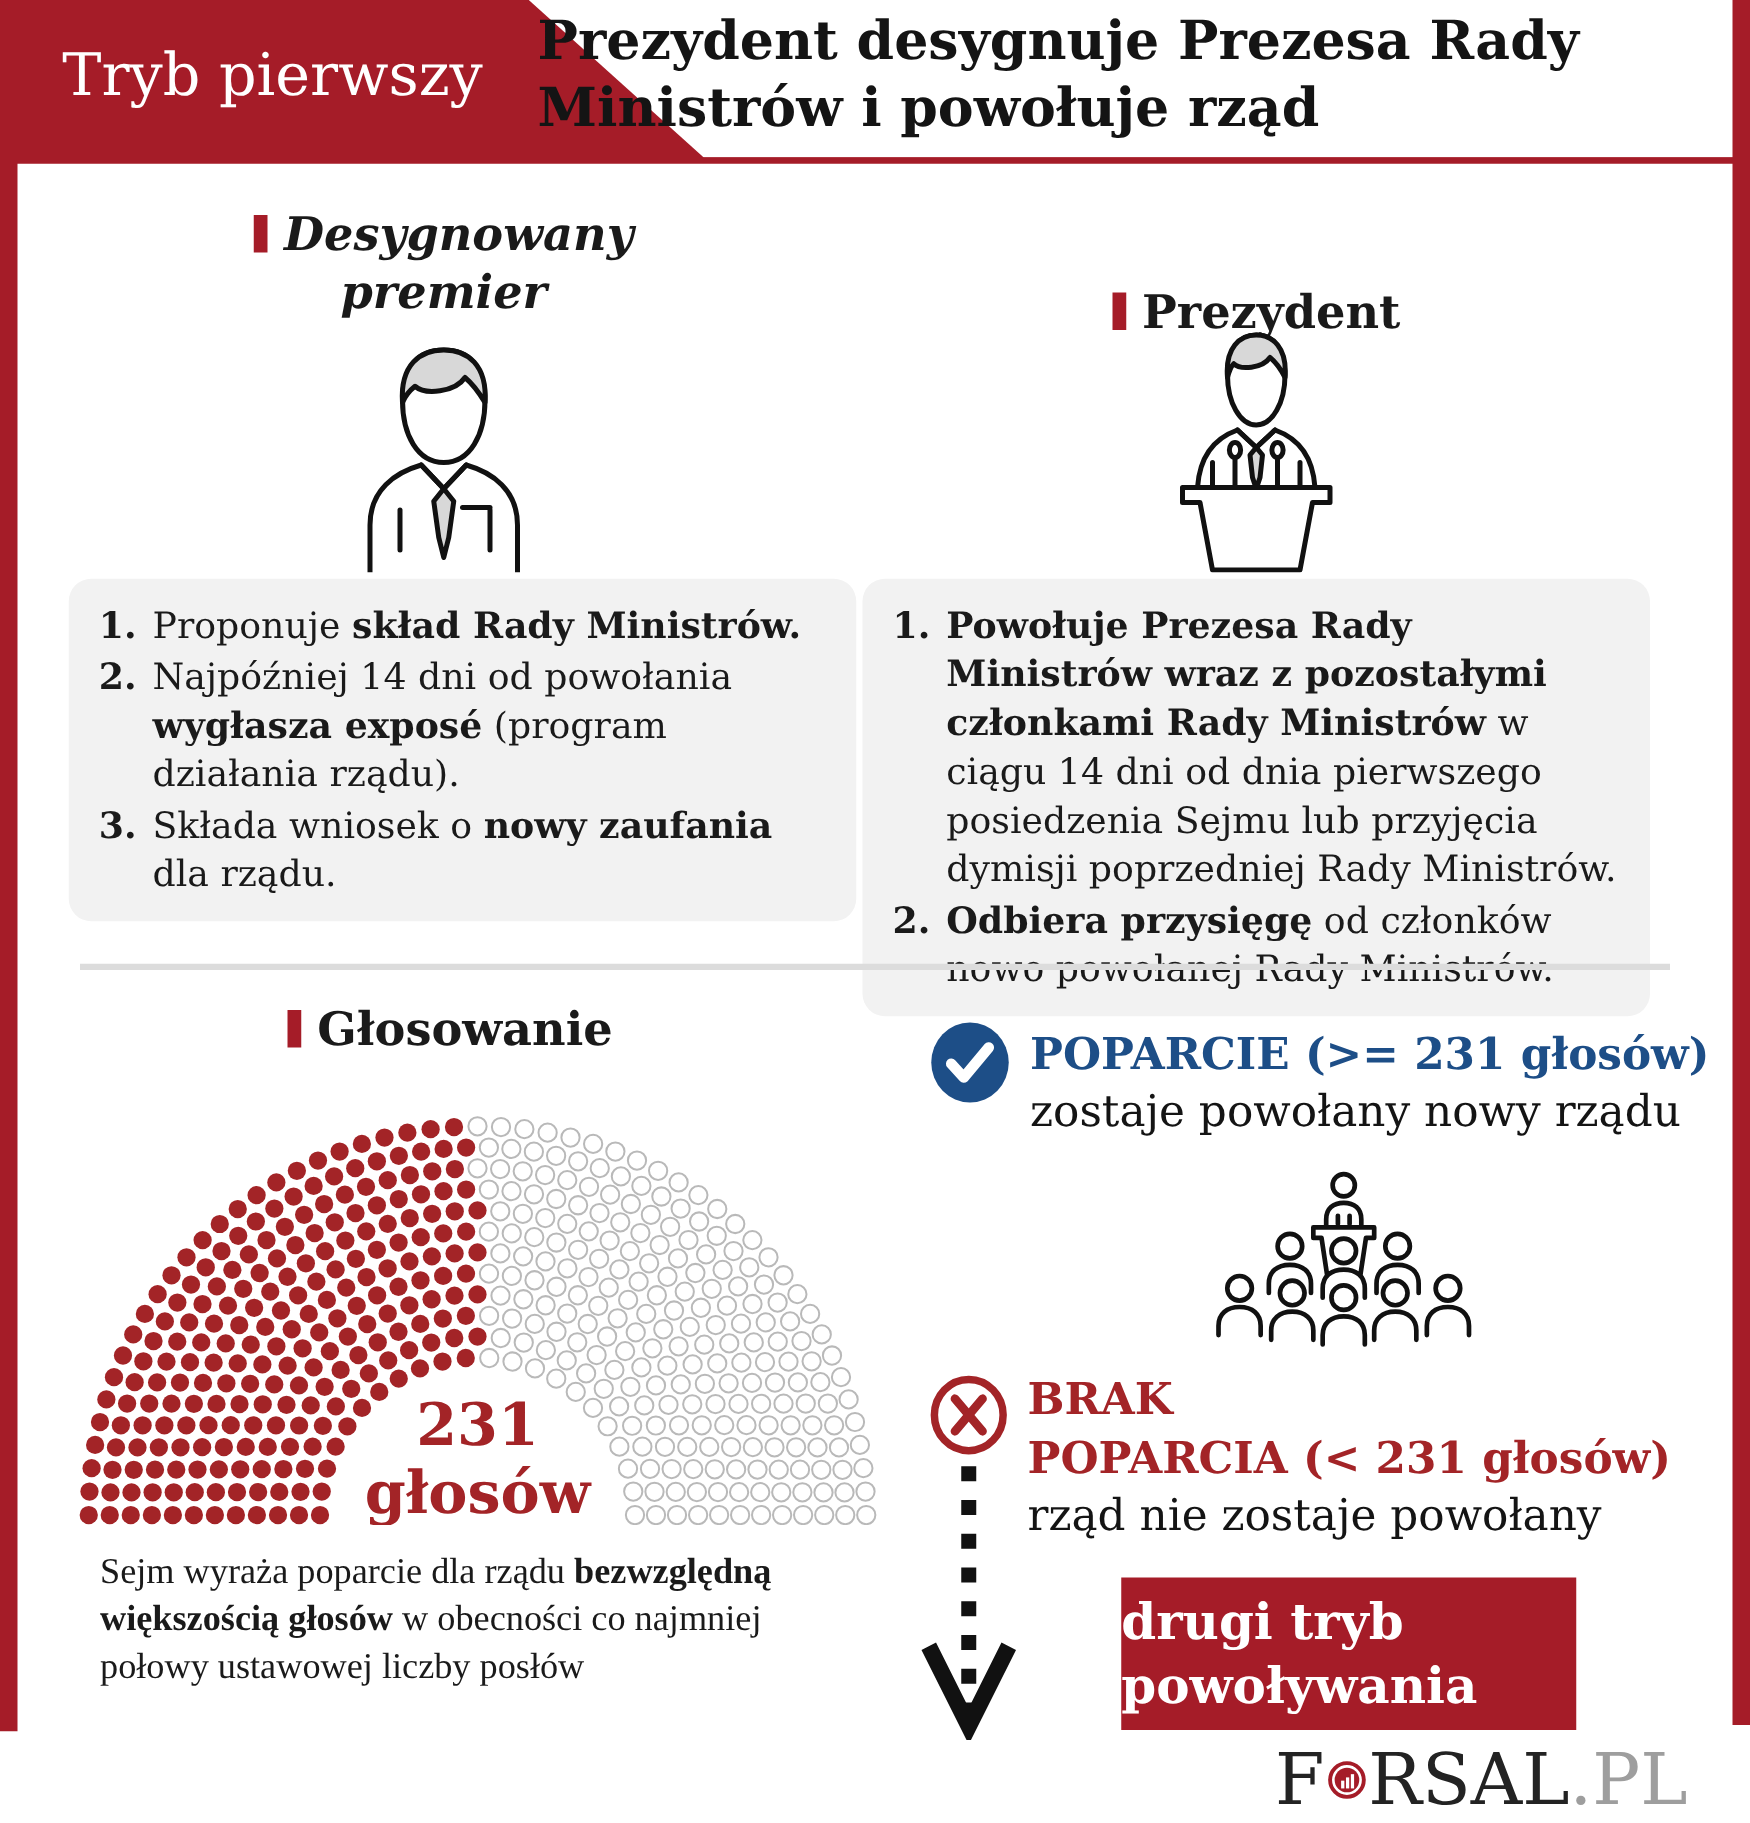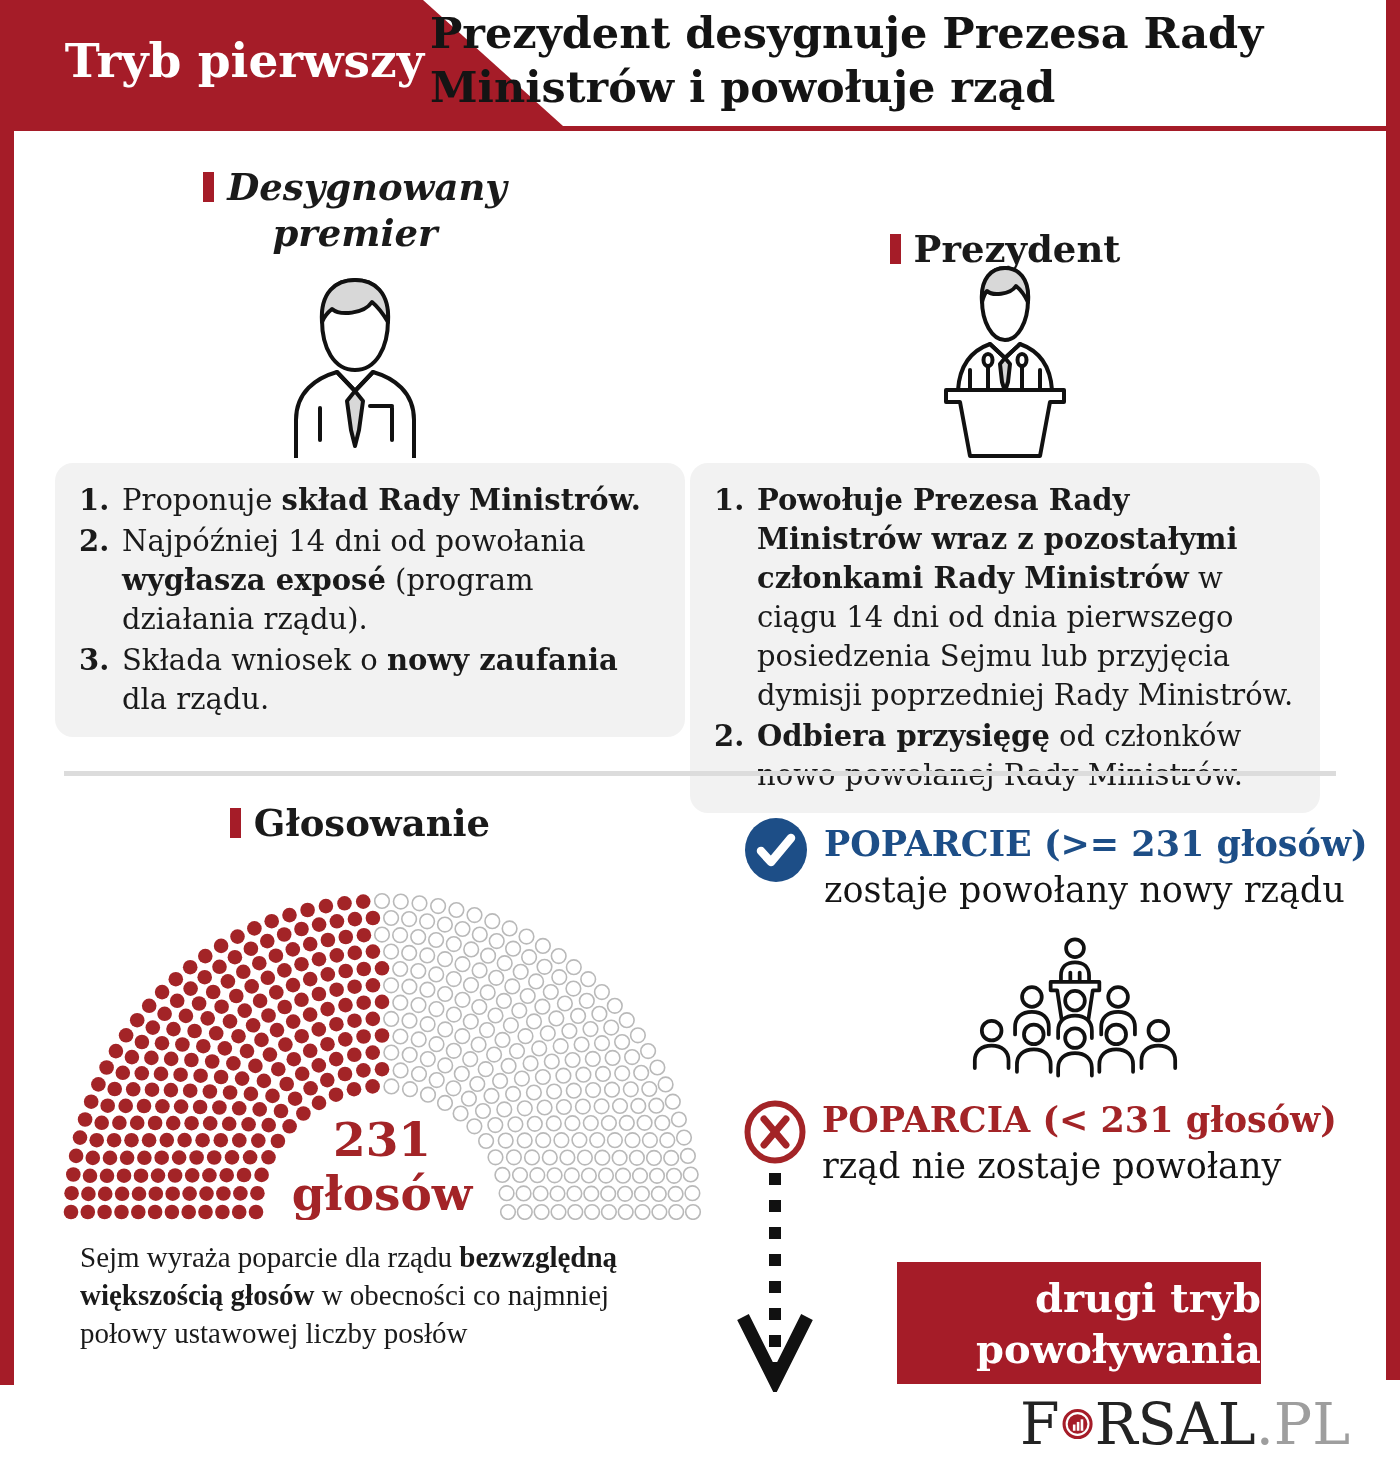--- a/index.html
+++ b/index.html
@@ -4,22 +4,22 @@
 <style>
   html,body{margin:0;padding:0;background:#fff;}
   .page{position:relative;width:1400px;height:1458px;background:#fff;overflow:hidden;
         font-family:"DejaVu Serif","Liberation Serif",serif;color:#1a1a1a;}
   .abs{position:absolute;}
 
   
   .header{left:0;top:0;width:1400px;height:131px;background:#a51c28;}
   .title-panel{left:0;top:0;width:1400px;height:126px;background:#fff;
                clip-path:polygon(423px 0,100% 0,100% 100%,563px 100%);}
-  .badge{left:12px;top:33px;width:412px;text-align:right;color:#fff;
-         font-size:47px;font-weight:700;}
+  .badge{left:12px;top:33px;width:412px;text-align:center;color:#fff;
+         font-size:47px;font-weight:400;}
   .main-title{left:430px;top:6px;width:950px;
               font-size:43px;font-weight:700;line-height:54px;color:#141414;}
 
   
   .edge{background:#a51c28;top:0;width:14px;}
   .edge.left{left:0;height:1385px;}
   .edge.right{left:1386px;height:1380px;}
 
   
   .sec-heading{text-align:center;font-size:37px;font-weight:700;line-height:46px;}
@@ -39,21 +39,21 @@
                font-family:"DejaVu Serif","Liberation Serif",serif;}
 
   .note{left:80px;top:1238px;width:608px;font-size:29px;line-height:38px;font-family:Liberation Serif, serif;}
 
   .outcome-line1{font-size:35px;font-weight:700;line-height:47px;}
   .outcome-sub{font-size:35px;line-height:46px;color:#141414;}
   .blue{color:#1d4e87;}
   .red-t{color:#a32427;}
 
   .next-box{left:897px;top:1262px;width:364px;height:122px;background:#a51c28;
-            color:#fff;text-align:right;font-size:40px;font-weight:700;
+            color:#fff;text-align:left;font-size:40px;font-weight:700;
             line-height:51px;padding-top:10px;box-sizing:border-box;}
 
   .logo{left:1020px;top:1392px;width:330px;height:60px;display:flex;
         justify-content:flex-end;align-items:flex-end;}
   .logo .lt{font-size:57px;line-height:56px;color:#232323;}
   .logo .gray{color:#9e9e9e;}
   .logo svg{margin:0 2px 3px 2px;}
 
   svg .ink{stroke:#111;stroke-width:4;fill:none;stroke-linecap:round;stroke-linejoin:round;}
   svg .inkfill{stroke:#111;stroke-width:4;fill:#fff;stroke-linejoin:round;}
@@ -645,20 +645,21 @@
       <path class="inkfill" d="M92,152 L92,144 C92,134 99,128 110,128 C121,128 128,134 128,144 L128,152"></path>
     </g>
   </svg>
 
   <svg class="abs" style="left:744px;top:1100px;" width="62" height="64" viewBox="0 0 62 64">
     <ellipse cx="31" cy="32" rx="27.5" ry="28.5" fill="#fff" stroke="#a32427" stroke-width="6"></ellipse>
     <line x1="20" y1="19" x2="42" y2="45" stroke="#a32427" stroke-width="7" stroke-linecap="round"></line>
     <line x1="42" y1="19" x2="20" y2="45" stroke="#a32427" stroke-width="7" stroke-linecap="round"></line>
   </svg>
   <div class="abs" style="left:822px;top:1096px;width:570px;">
+    <div class="outcome-line1 red-t">BRAK</div>
     <div class="outcome-line1 red-t"><span>POPARCIA</span><span> (&lt; 231 głosów)</span></div>
     <div class="outcome-sub">rząd nie zostaje powołany</div>
   </div>
 
   <svg class="abs" style="left:735px;top:1167px;" width="80" height="225" viewBox="0 0 80 225">
     <line x1="40" y1="6" x2="40" y2="200" stroke="#111" stroke-width="12" stroke-dasharray="12 15"></line>
     <path d="M8,150 L40,214 L72,150" fill="none" stroke="#111" stroke-width="13" stroke-linejoin="miter"></path>
   </svg>
 
   <div class="abs next-box">

